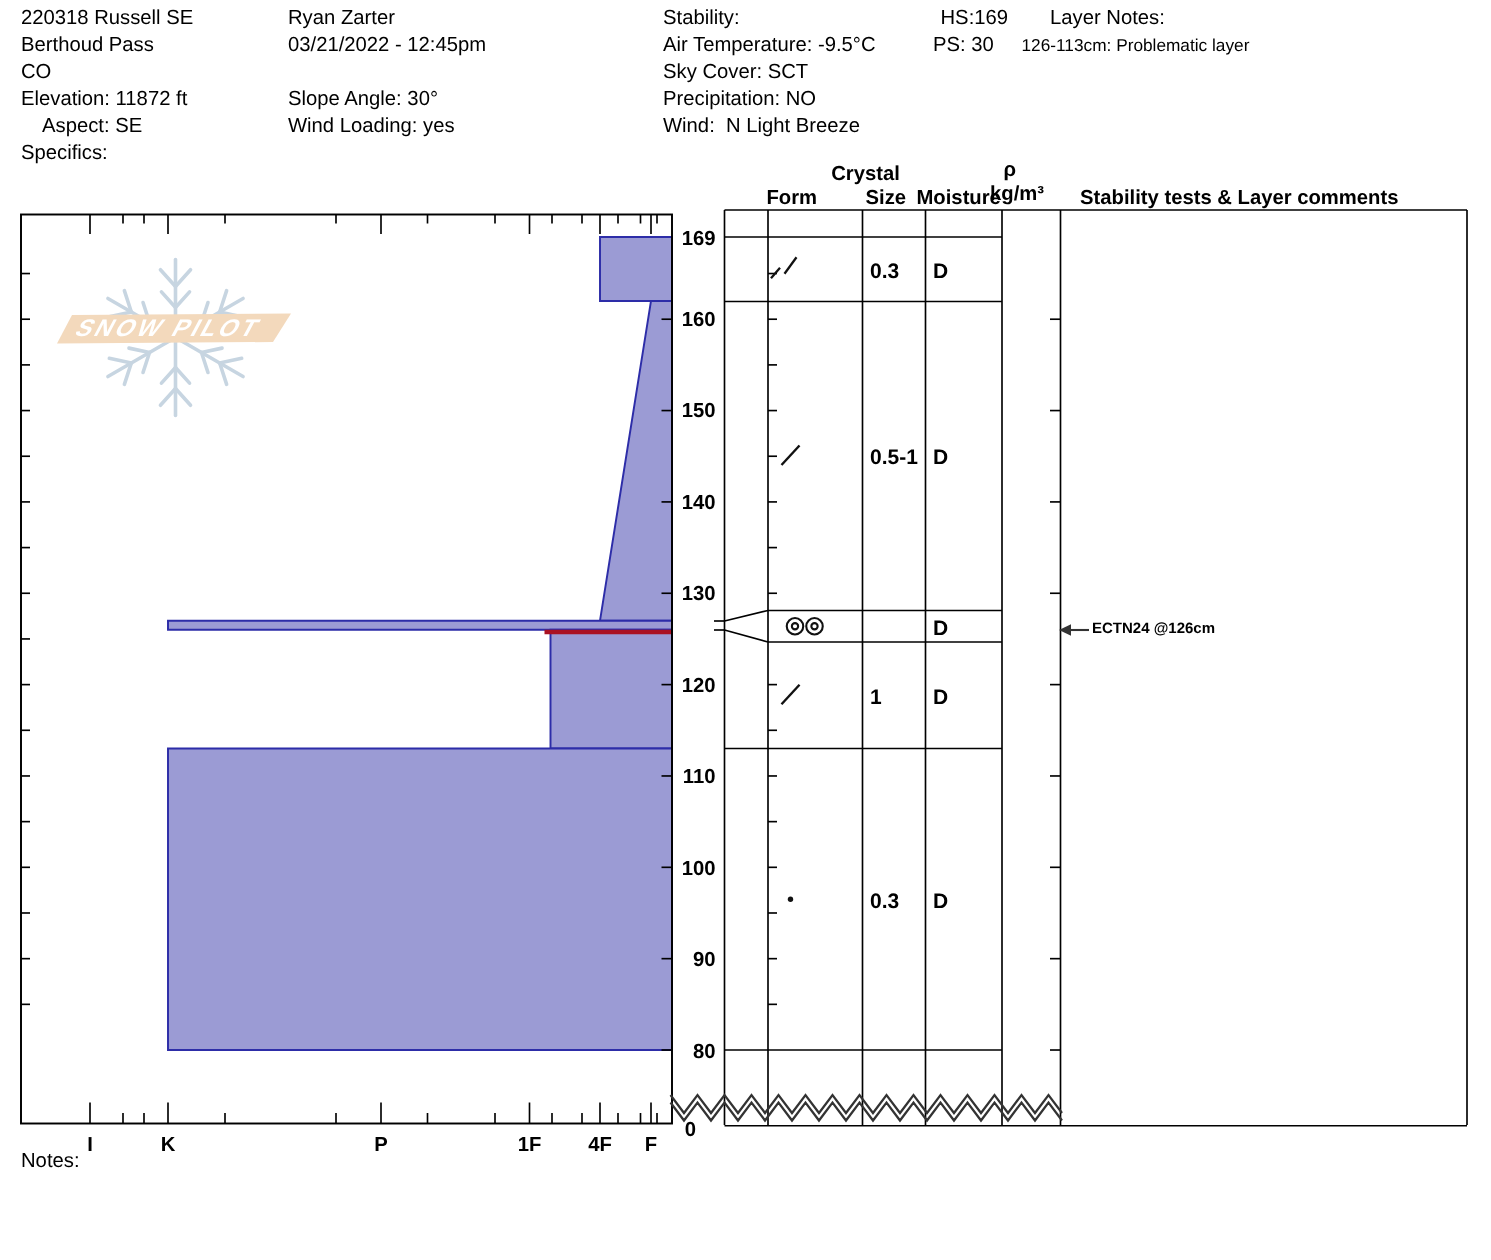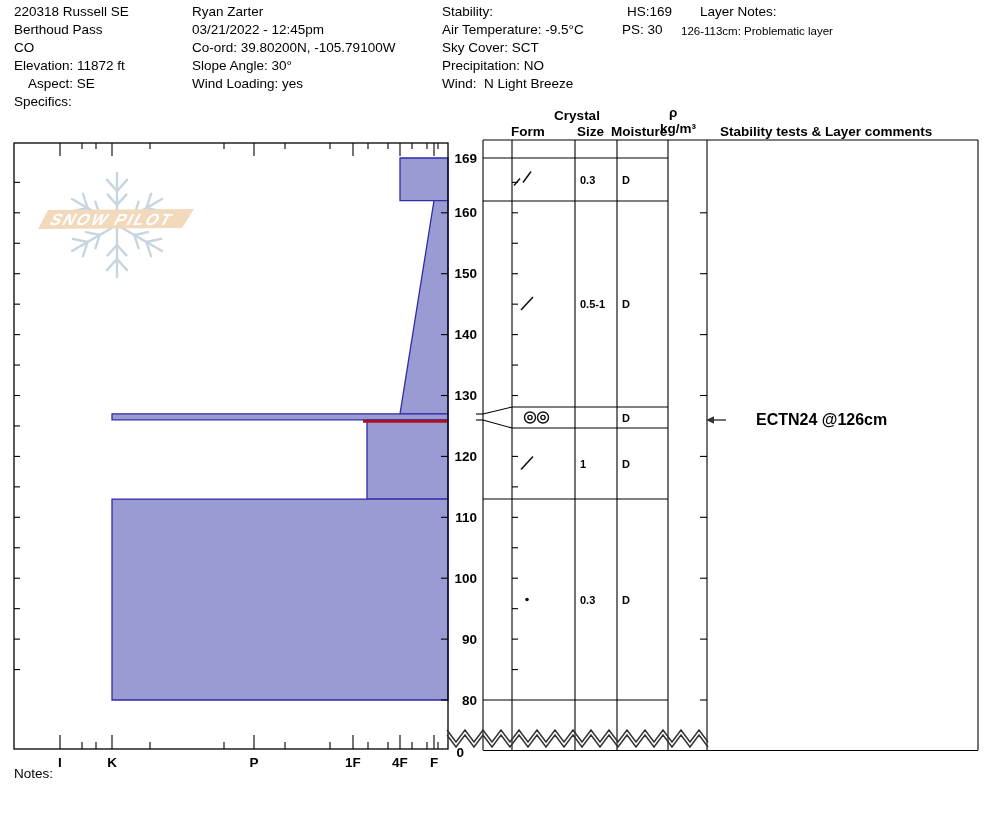--- a/index.html
+++ b/index.html
@@ -4,21 +4,21 @@
 <style>
   html,body{margin:0;padding:0;background:#fff;}
   #page{position:relative;width:994px;height:840px;background:#fff;overflow:hidden;
         font-family:"Liberation Sans",sans-serif;color:#000;}
   .t{position:absolute;font-size:13.5px;line-height:18px;white-space:nowrap;}
   .t b{font-weight:normal;}
   .small{font-size:11.5px;line-height:14px;}
   .hdrcell{position:absolute;font-weight:bold;font-size:13.5px;white-space:nowrap;}
   .dl{position:absolute;width:40px;text-align:right;font-weight:bold;font-size:13.5px;line-height:15px;}
   .hx{position:absolute;width:30px;text-align:center;font-weight:bold;font-size:13.5px;line-height:15px;}
-  .gv{position:absolute;font-weight:bold;font-size:11px;line-height:14px;white-space:nowrap;}
+  .gv{position:absolute;font-weight:bold;font-size:14px;line-height:14px;white-space:nowrap;}
   .logo-text{position:absolute;left:46px;top:210px;width:142px;height:19px;line-height:19px;
              text-align:center;font-weight:bold;font-size:16px;letter-spacing:2px;color:#ffffff;
              transform:skewX(-28deg);transform-origin:0 0;}
   svg{position:absolute;left:0;top:0;}
 </style>
 </head>
 <body>
 
 <div id="page">
 
@@ -188,21 +188,20 @@
 
   <div class="t" style="left:14px;top:3px">220318 Russell SE</div>
   <div class="t" style="left:14px;top:21px">Berthoud Pass</div>
   <div class="t" style="left:14px;top:39px">CO</div>
   <div class="t" style="left:14px;top:57px"><b>Elevation:</b> <span>11872 ft</span></div>
   <div class="t" style="left:28px;top:75px"><b>Aspect:</b> <span>SE</span></div>
   <div class="t" style="left:14px;top:93px"><b>Specifics:</b></div>
 
   <div class="t" style="left:192px;top:3px">Ryan Zarter</div>
   <div class="t" style="left:192px;top:21px">03/21/2022 - 12:45pm</div>
-  <div class="t" style="left:192px;top:39px"><b>Co-ord:</b> <span>39.80200N, -105.79100W</span></div>
   <div class="t" style="left:192px;top:57px"><b>Slope Angle:</b> <span>30°</span></div>
   <div class="t" style="left:192px;top:75px"><b>Wind Loading:</b> <span>yes</span></div>
 
   <div class="t" style="left:442px;top:3px"><b>Stability:</b></div>
   <div class="t" style="left:442px;top:21px"><b>Air Temperature:</b> <span>-9.5°C</span></div>
   <div class="t" style="left:442px;top:39px"><b>Sky Cover:</b> <span>SCT</span></div>
   <div class="t" style="left:442px;top:57px"><b>Precipitation:</b> <span>NO</span></div>
   <div class="t" style="left:442px;top:75px"><b>Wind:</b>&nbsp; <span>N Light Breeze</span></div>
 
   <div class="t" style="left:627px;top:3px"><b>HS:</b><span>169</span></div>
@@ -214,21 +213,21 @@
   <div class="logo-text">SNOW PILOT</div>
 
   <div class="hdrcell" style="left:550px;top:108px;width:54px;text-align:center">Crystal</div>
   <div class="hdrcell" style="left:511px;top:124px">Form</div>
   <div class="hdrcell" style="left:577px;top:124px">Size</div>
   <div class="hdrcell" style="left:611px;top:124px">Moisture</div>
   <div class="hdrcell" style="left:669px;top:105px">ρ</div>
   <div class="hdrcell" style="left:660px;top:121px">kg/m³</div>
   <div class="hdrcell" style="left:720px;top:124px">Stability tests &amp; Layer comments</div>
 
-  <div class="gv" style="left:756px;top:413px;font-size:16px">ECTN24 @126cm</div>
+  <div class="gv" style="left:728px;top:413px;font-size:10px">ECTN24 @126cm</div>
 
   <div class="t" style="left:14px;top:765px"><b>Notes:</b></div>
 
   <div id="gen">
       <div class="dl" style="left:437px;top:150.5px">169</div>
       <div class="dl" style="left:437px;top:205.31px">160</div>
       <div class="dl" style="left:437px;top:266.21px">150</div>
       <div class="dl" style="left:437px;top:327.11px">140</div>
       <div class="dl" style="left:437px;top:388.01px">130</div>
       <div class="dl" style="left:437px;top:448.90999999999997px">120</div>

